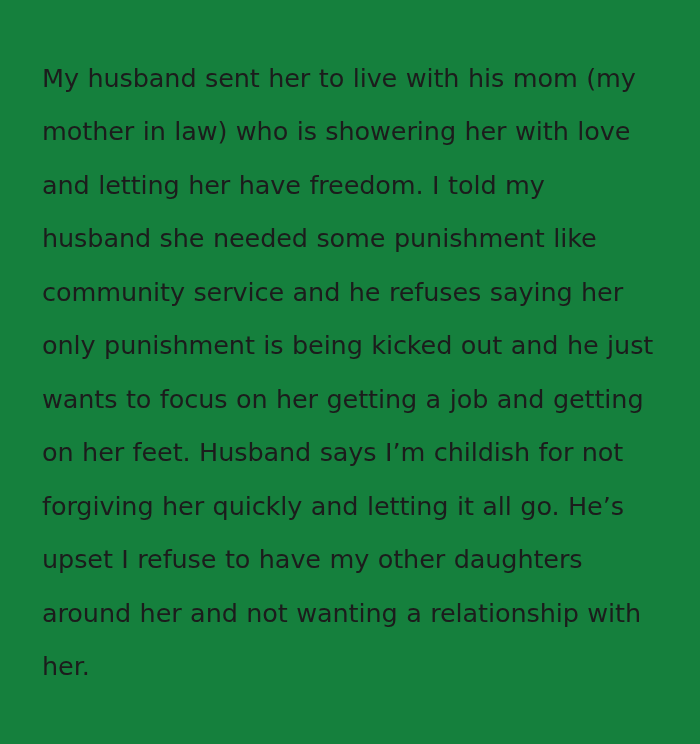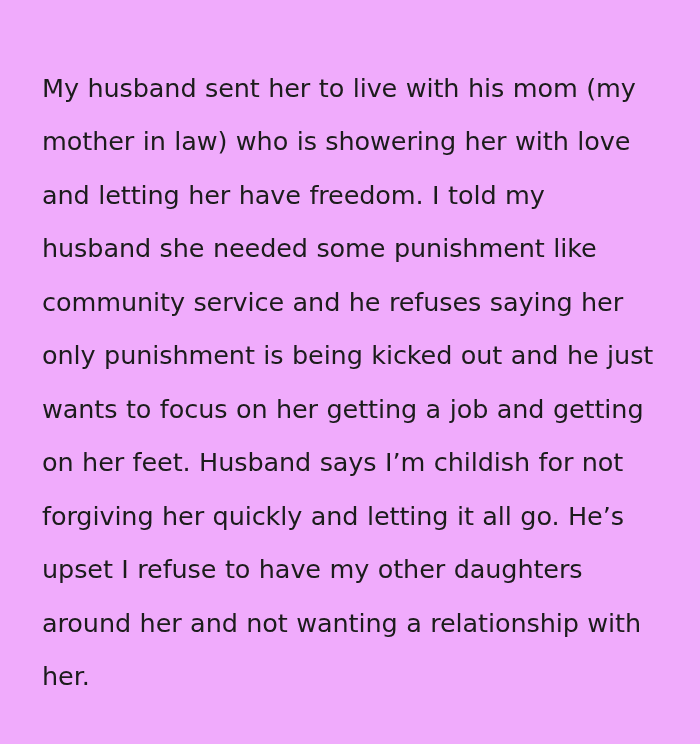--- a/index.html
+++ b/index.html
@@ -10,22 +10,22 @@
     width: 700px;
     height: 744px;
     background: #f7f7f7;
     font-family: "DejaVu Sans", sans-serif;
     overflow: hidden;
   }
   .page {
     box-sizing: border-box;
     width: 700px;
     height: 744px;
-    background: #f0abfc;
-    padding: 36px 40px 20px 42px;
+    background: #15803d;
+    padding: 26px 40px 20px 42px;
     display: flex;
     flex-direction: column;
     justify-content: flex-start;
   }
   .story-text {
     font-size: 25.5px;
     line-height: 53.5px;
     color: #1c1c1c;
     letter-spacing: -0.1px;
     word-spacing: 0.5px;

